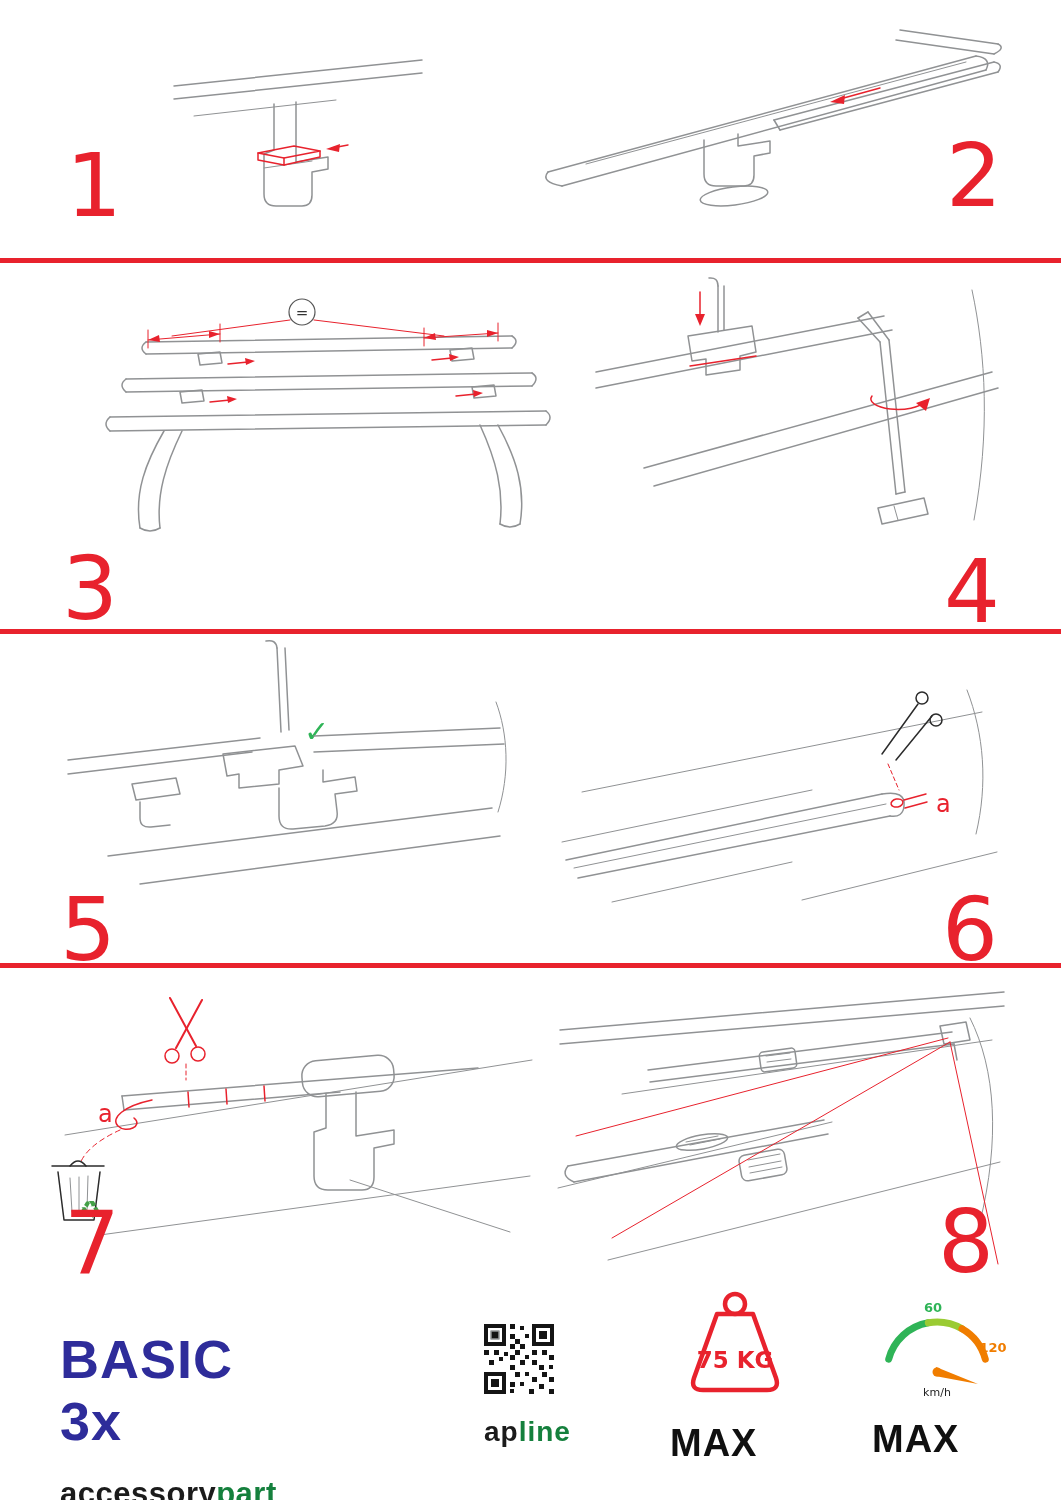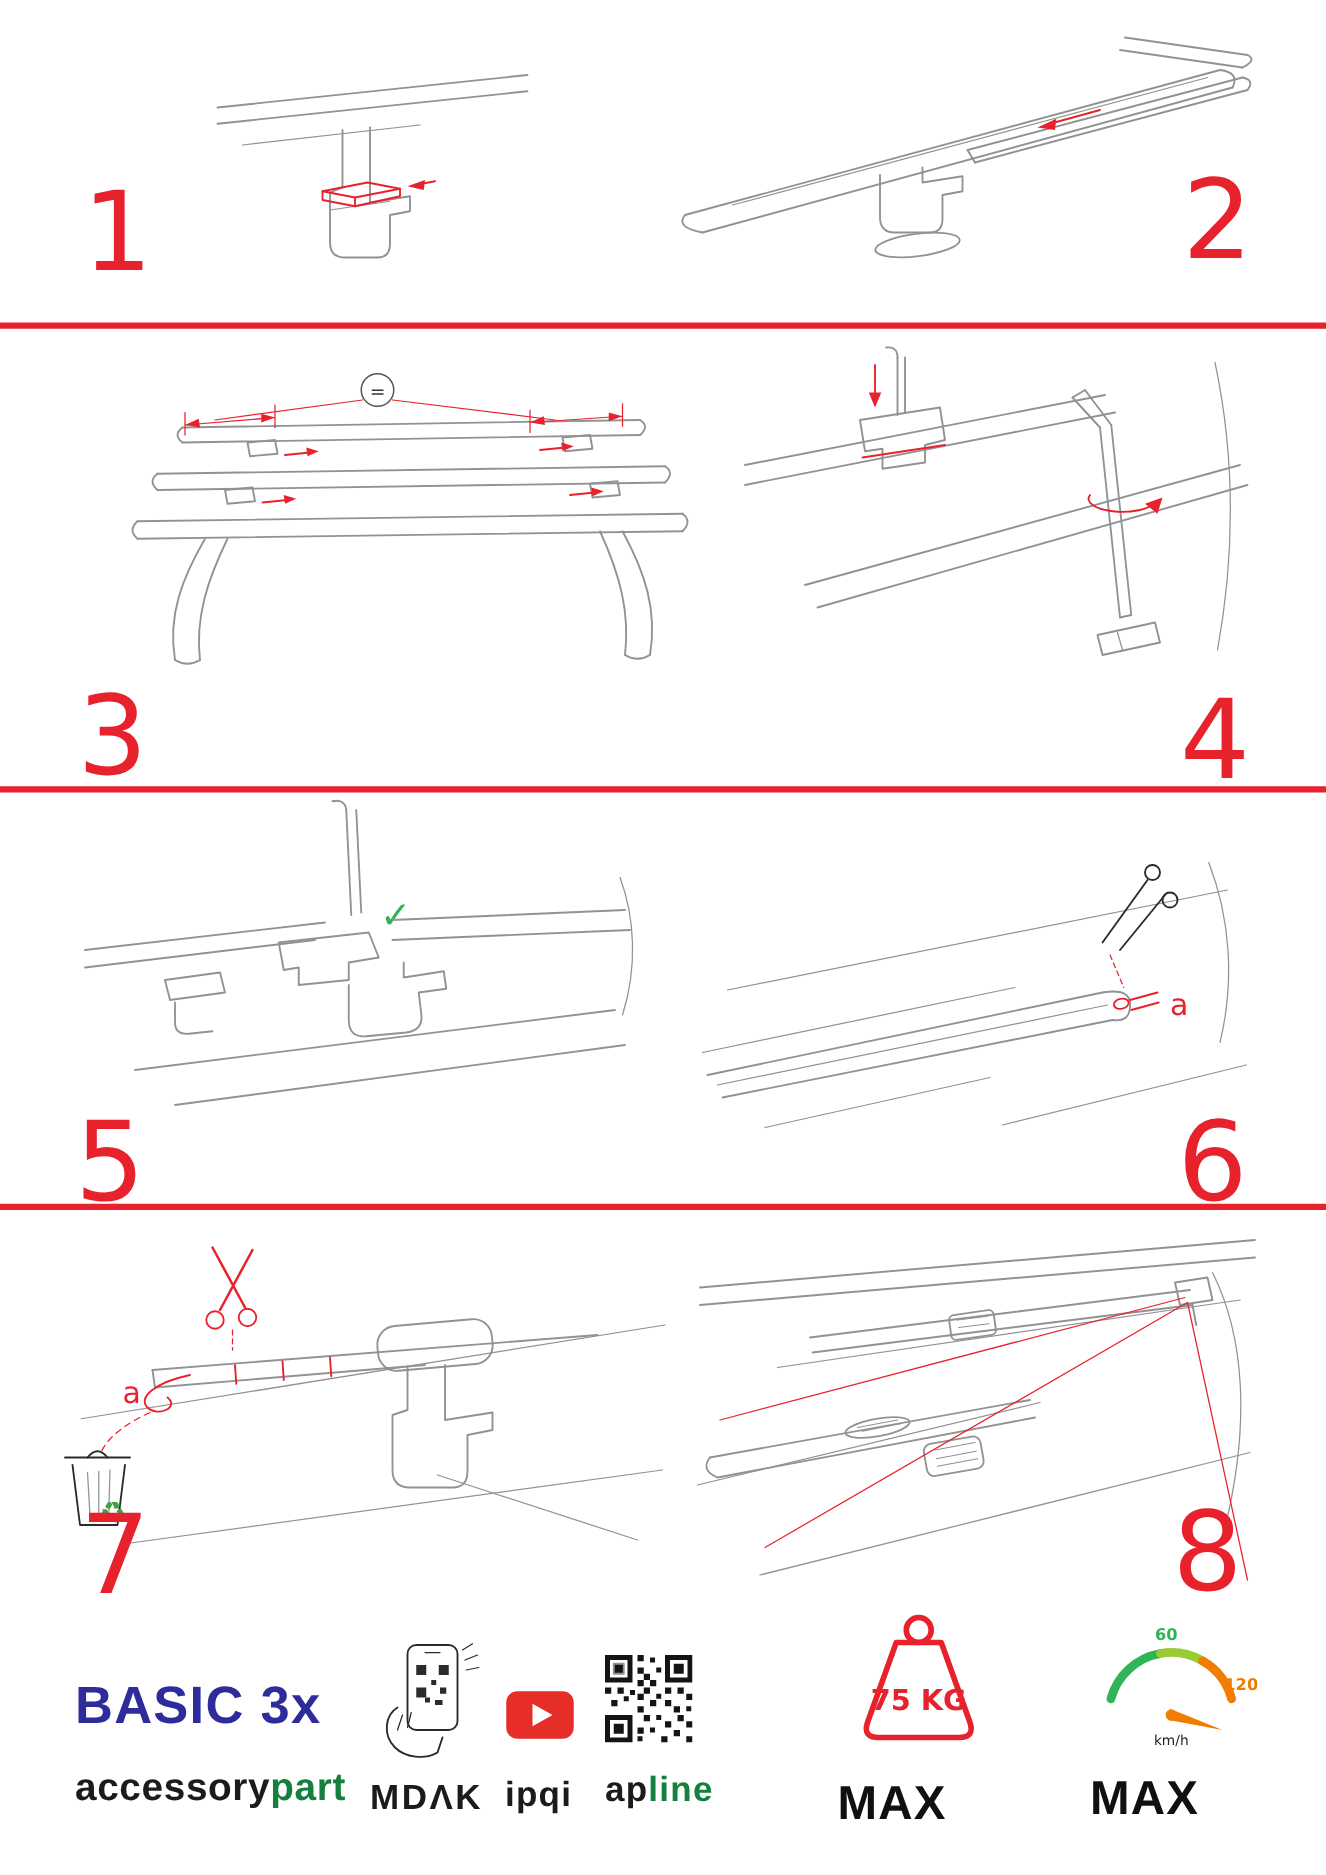--- a/index.html
+++ b/index.html
@@ -12,21 +12,21 @@
   .illus .thin{stroke-width:1;}
   .illus .red{stroke:#e8222d;}
   .illus .redf{fill:#e8222d;stroke:none;}
   .illus .blk{stroke:#2b2b2b;}
   .illus .qrm rect{fill:#2b2b2b;stroke:none;}
   .illus .qrp{fill:#141414;stroke:none;}
   .illus .fillw{fill:#fff;}
   .illus .redw{stroke:#e8222d;stroke-width:4.5;fill:none;}
   .illus text{stroke:none;font-family:"DejaVu Sans",sans-serif;}
   .f-item{position:absolute;text-align:left;}
-  .brand-name{font-family:"Liberation Sans",sans-serif;font-weight:700;font-size:42px;color:#2e2c9a;letter-spacing:1px;margin-top:12px;}
+  .brand-name{font-family:"Liberation Sans",sans-serif;font-weight:700;font-size:54px;color:#2e2c9a;letter-spacing:1px;}
   .brand-sub{margin-top:24px;font-family:"Liberation Sans",sans-serif;font-weight:700;font-size:31px;color:#1b1b1b;letter-spacing:0.5px;}
   .red-text{color:#15803d;}
   .partner-label{margin-top:8px;font-family:"Liberation Sans",sans-serif;font-weight:700;font-size:28px;color:#1b1b1b;letter-spacing:2px;}
   .max-label{margin-top:12px;font-family:"Liberation Sans",sans-serif;font-weight:700;font-size:38px;color:#101010;letter-spacing:1px;}
 </style>
 </head>
 <body>
 
 <div class="page">
 
@@ -299,47 +299,21 @@
   </svg>
   <div class="step-num" style="left:938px;top:1198px">8</div>
 
   <div class="f-item" style="left:60px;top:1328px;width:240px;text-align:left;">
     <div class="brand-name">BASIC 3x</div>
     <div class="brand-sub">
       <span>accessory</span><span class="red-text">part</span>
     </div>
   </div>
 
-  <div class="f-item" style="left:296px;top:1310px;width:108px;">
-    <svg class="illus" style="position:static" width="90" height="100" viewBox="0 0 90 100">
-      <rect x="30" y="6" width="40" height="68" rx="7" class="blk"></rect>
-      <path class="blk thin" d="M44 12 L56 12"></path>
-      <g class="qrm">
-        <rect x="37" y="22" width="8" height="8"></rect>
-        <rect x="55" y="22" width="8" height="8"></rect>
-        <rect x="37" y="40" width="8" height="8"></rect>
-        <rect x="49" y="34" width="4" height="4"></rect>
-        <rect x="56" y="40" width="5" height="5"></rect>
-        <rect x="44" y="48" width="4" height="4"></rect>
-        <rect x="52" y="50" width="6" height="4"></rect>
-      </g>
-      <path class="blk thin" d="M74 10 L82 5 M76 18 L86 14 M77 26 L87 24"></path>
-      <path class="blk" d="M22 56 C12 62 10 78 20 88 C28 96 44 98 54 92 L58 80"></path>
-      <path class="blk thin" d="M26 62 L22 74 M33 60 L30 72"></path>
-    </svg>
-    <div class="partner-label">MDΛK</div>
-  </div>
-
-  <div class="f-item" style="left:404px;top:1310px;width:64px;">
-    <svg class="illus" style="position:static;margin-top:42px" width="56" height="40" viewBox="0 0 56 40">
-      <rect x="1" y="1" width="54" height="38" rx="9" style="fill:#e62d27;stroke:none"></rect>
-      <polygon points="22,11 22,29 38,20" style="fill:#fff;stroke:none"></polygon>
-    </svg>
-    <div class="partner-label red-text" style="margin-top:24px;letter-spacing:1px">ipqi</div>
-  </div>
+
 
   <div class="f-item" style="left:484px;top:1310px;width:80px;">
     <svg class="illus" style="position:static;margin-top:14px" width="70" height="70" viewBox="0 0 70 70">
       <path class="qrp" fill-rule="evenodd" d="M0 0 h22 v22 h-22 z M4 4 v14 h14 v-14 z"></path>
       <rect class="qrm" x="7" y="7" width="8" height="8" style="fill:#141414"></rect>
       <path class="qrp" fill-rule="evenodd" d="M48 0 h22 v22 h-22 z M52 4 v14 h14 v-14 z"></path>
       <rect x="55" y="7" width="8" height="8" style="fill:#141414;stroke:none"></rect>
       <path class="qrp" fill-rule="evenodd" d="M0 48 h22 v22 h-22 z M4 52 v14 h14 v-14 z"></path>
       <rect x="7" y="55" width="8" height="8" style="fill:#141414;stroke:none"></rect>
       <path class="qrp" d="M26 0h5v5h-5z M36 2h4v4h-4z M26 10h5v5h-5z M31 15h5v5h-5z M41 10h4v4h-4z M26 20h5v5h-5z M36 20h5v5h-5z M0 26h5v5h-5z M10 26h5v5h-5z M20 28h4v4h-4z M31 26h5v5h-5z M41 31h4v4h-4z M48 26h5v5h-5z M58 26h5v5h-5z M65 31h5v5h-5z M26 31h5v5h-5z M5 36h5v5h-5z M15 33h4v4h-4z M36 36h5v5h-5z M48 36h5v5h-5z M55 41h5v5h-5z M65 41h4v4h-4z M26 41h5v5h-5z M31 48h5v5h-5z M41 48h4v4h-4z M48 53h5v5h-5z M58 48h5v5h-5z M65 53h5v5h-5z M26 58h5v5h-5z M36 58h4v4h-4z M45 65h5v5h-5z M55 60h5v5h-5z M65 65h5v5h-5z M26 65h4v4h-4z"></path>

